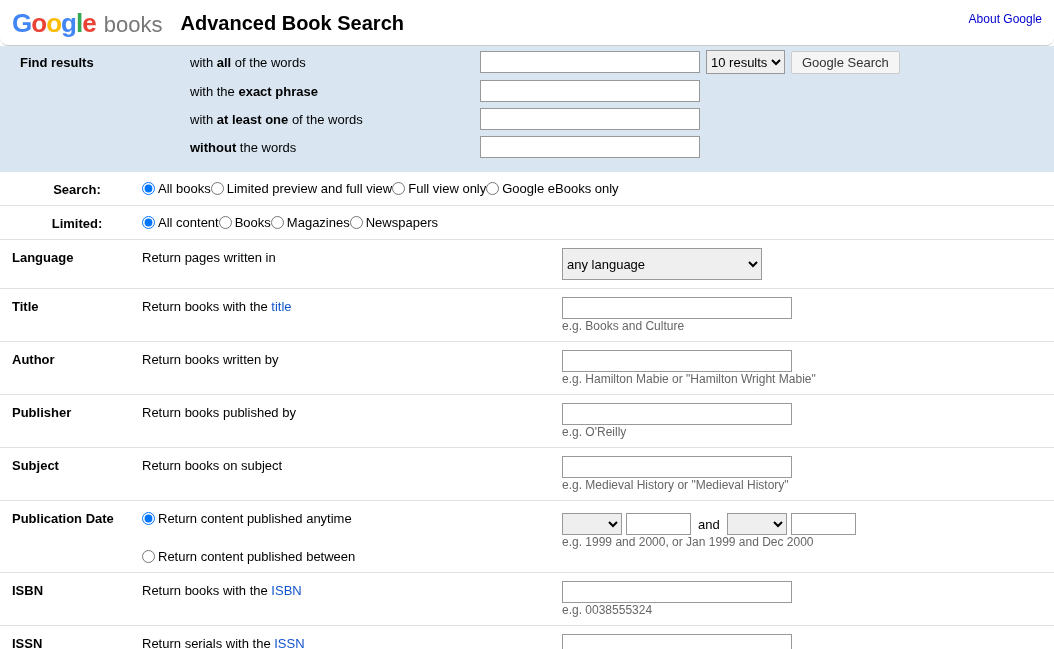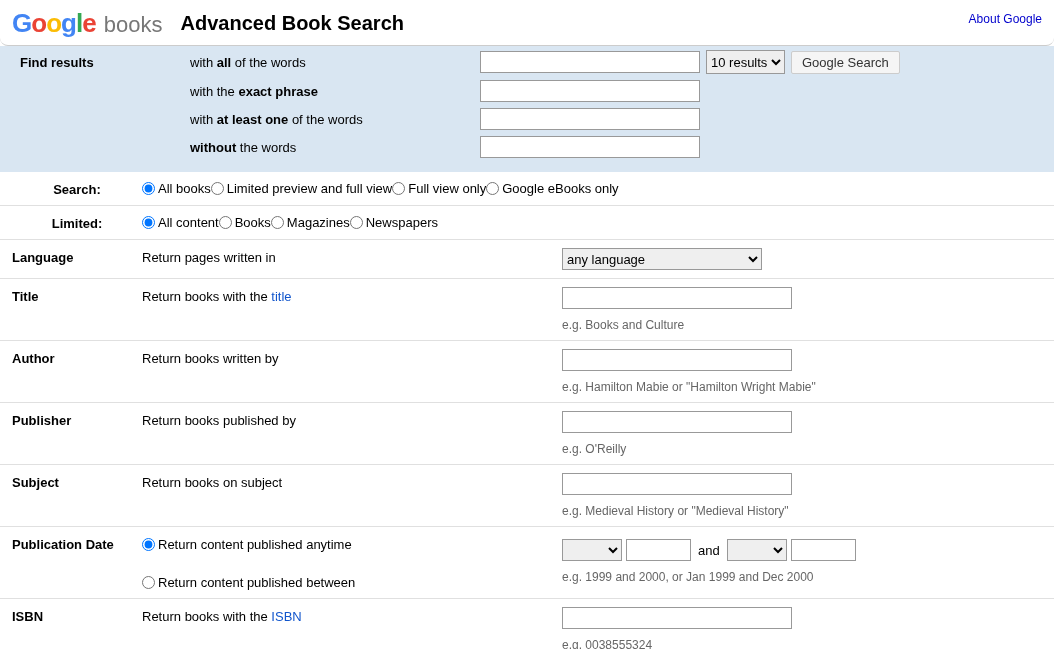--- a/index.html
+++ b/index.html
@@ -125,25 +125,25 @@
     .adv-text-input {
       width: 230px;
       height: 22px;
       border: 1px solid #999;
       font-size: 13px;
       padding: 1px 3px;
     }
     .example-text {
       font-size: 12px;
       color: #666;
-      margin-top: 9px;
+      margin-top: 0;
     }
     .language-select {
       width: 200px;
-      height: 22px;
+      height: 32px;
       font-size: 13px;
       border: 1px solid #999;
     }
     
     .radio-group {
       display: flex;
       align-items: center;
       flex-wrap: wrap;
     }
     .radio-item {

